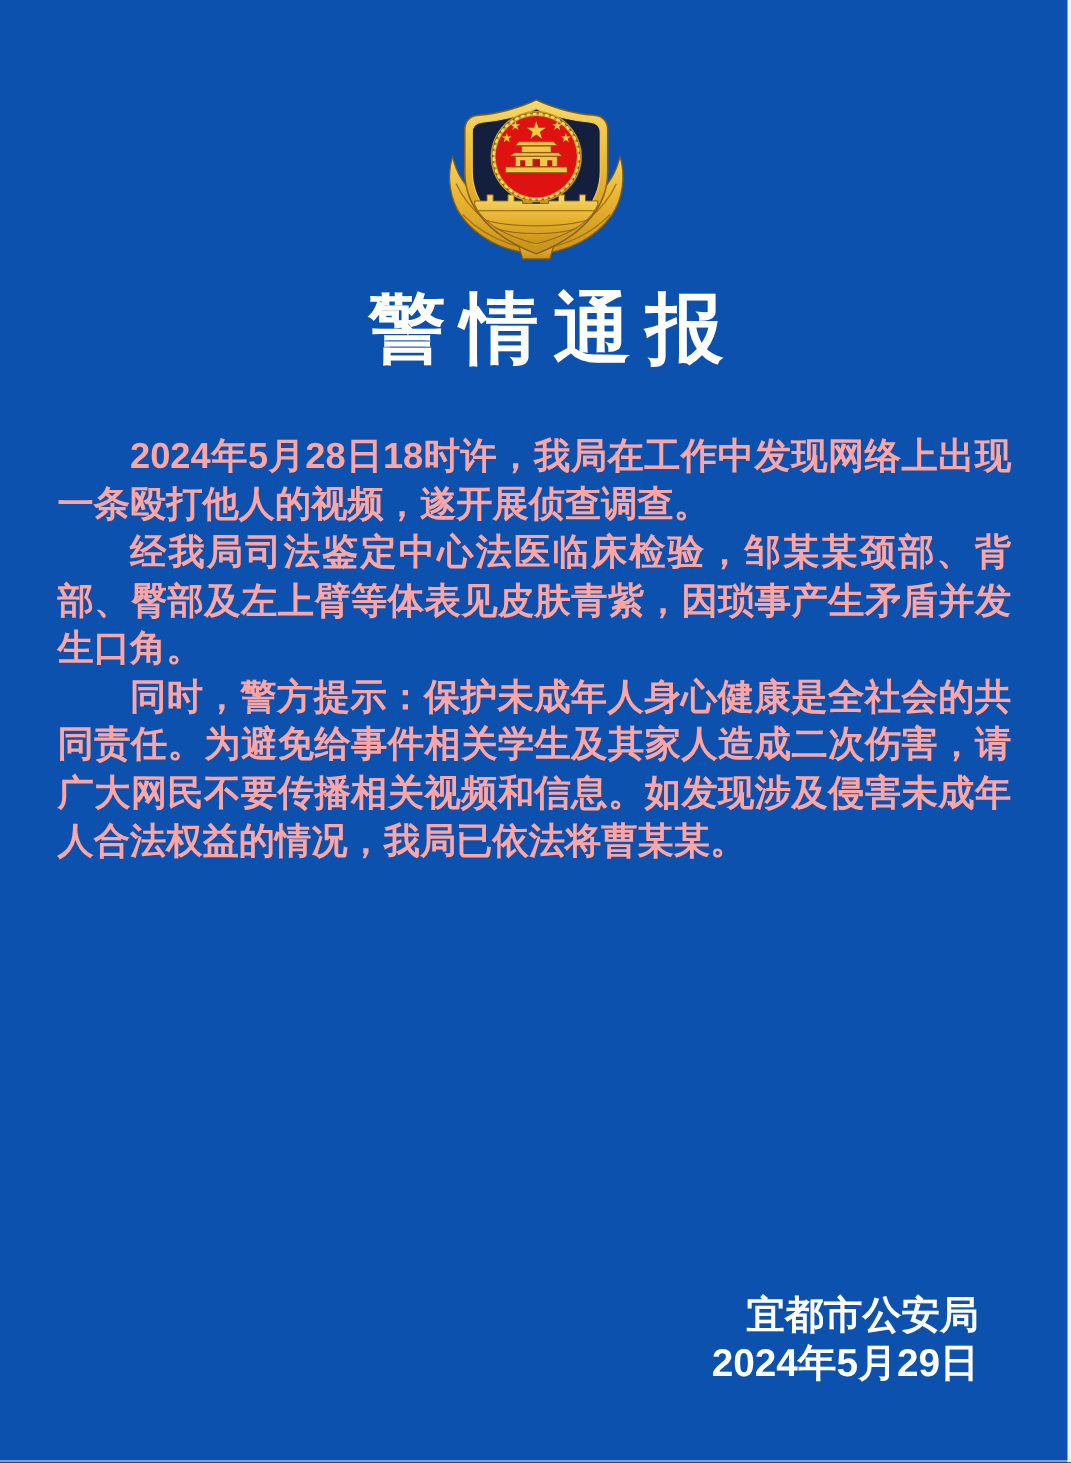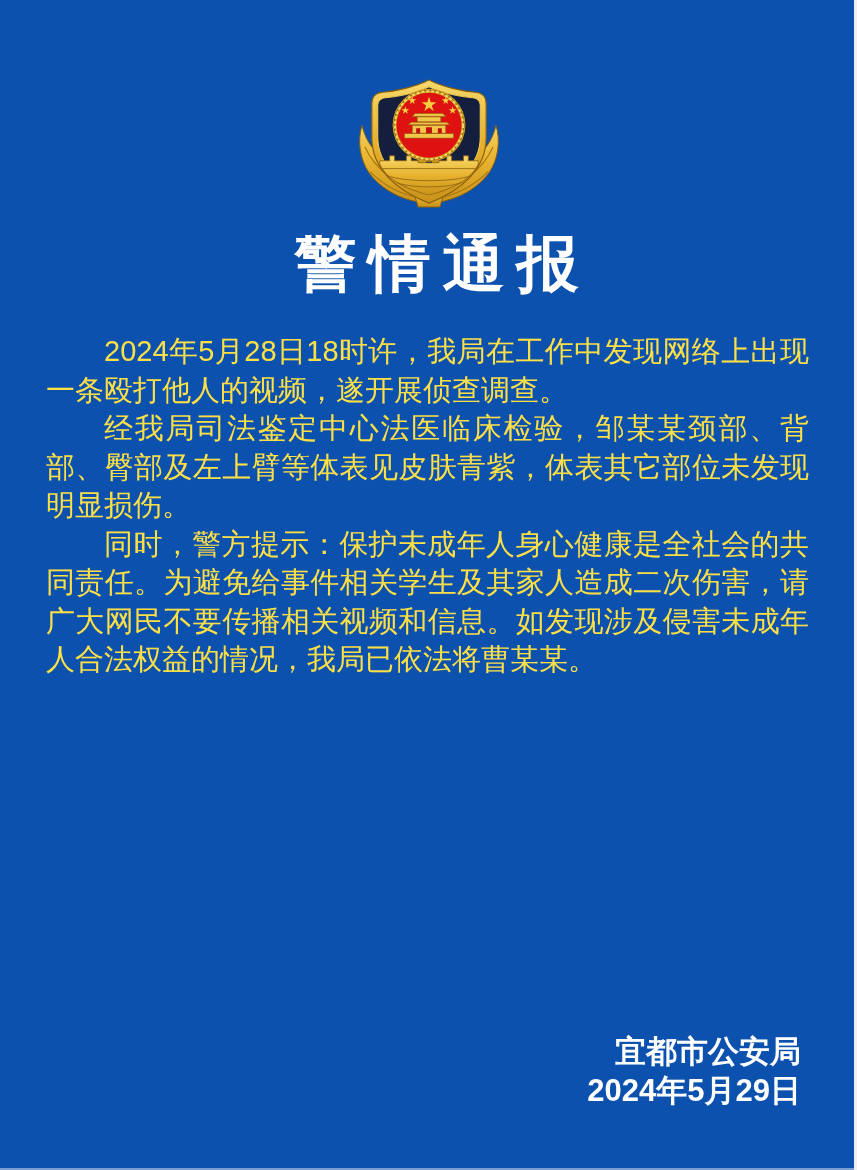--- a/index.html
+++ b/index.html
@@ -26,29 +26,29 @@
     position:absolute;top:232px;left:0;width:100%;
     margin:0;box-sizing:border-box;
     text-align:center;
     color:#ffffff;
     font-family:"Liberation Serif","DejaVu Serif",serif;
     font-weight:bold;
     font-size:62px;line-height:64px;
     letter-spacing:12px;padding-left:28px;
   }
   .body{
-    position:absolute;top:332px;left:46px;right:48px;
-    color:#fde047;
+    position:absolute;top:346px;left:46px;right:48px;
+    color:#fca5a5;
     font-size:29px;line-height:38.5px;
-    font-weight:normal;
+    font-weight:bold;
     text-align:justify;
   }
   .para{margin:0;text-indent:2em;}
   .signature{
-    position:absolute;top:1032px;right:56px;
+    position:absolute;top:1032px;right:74px;
     text-align:right;
     color:#ffffff;
     font-weight:bold;
     font-size:31px;line-height:39px;
   }
 </style>
 </head>
 <body>
 
 <div class="poster">
@@ -114,21 +114,21 @@
         <rect x="72" y="51" width="4" height="5"></rect>
         <rect x="94" y="51" width="4" height="5"></rect>
       </g>
     </g>
   </svg>
 
   <h1 class="title">警情通报</h1>
 
   <div class="body">
       <p class="para">2024年5月28日18时许，我局在工作中发现网络上出现一条殴打他人的视频，遂开展侦查调查。</p>
-      <p class="para">经我局司法鉴定中心法医临床检验，邹某某颈部、背部、臀部及左上臂等体表见皮肤青紫，体表其它部位未发现明显损伤。</p>
+      <p class="para">经我局司法鉴定中心法医临床检验，邹某某颈部、背部、臀部及左上臂等体表见皮肤青紫，因琐事产生矛盾并发生口角。</p>
       <p class="para">同时，警方提示：保护未成年人身心健康是全社会的共同责任。为避免给事件相关学生及其家人造成二次伤害，请广大网民不要传播相关视频和信息。如发现涉及侵害未成年人合法权益的情况，我局已依法将曹某某。</p>
     </div>
 
   <div class="signature">
     <div>宜都市公安局</div>
     <div>2024年5月29日</div>
   </div>
 
 </div>
 

